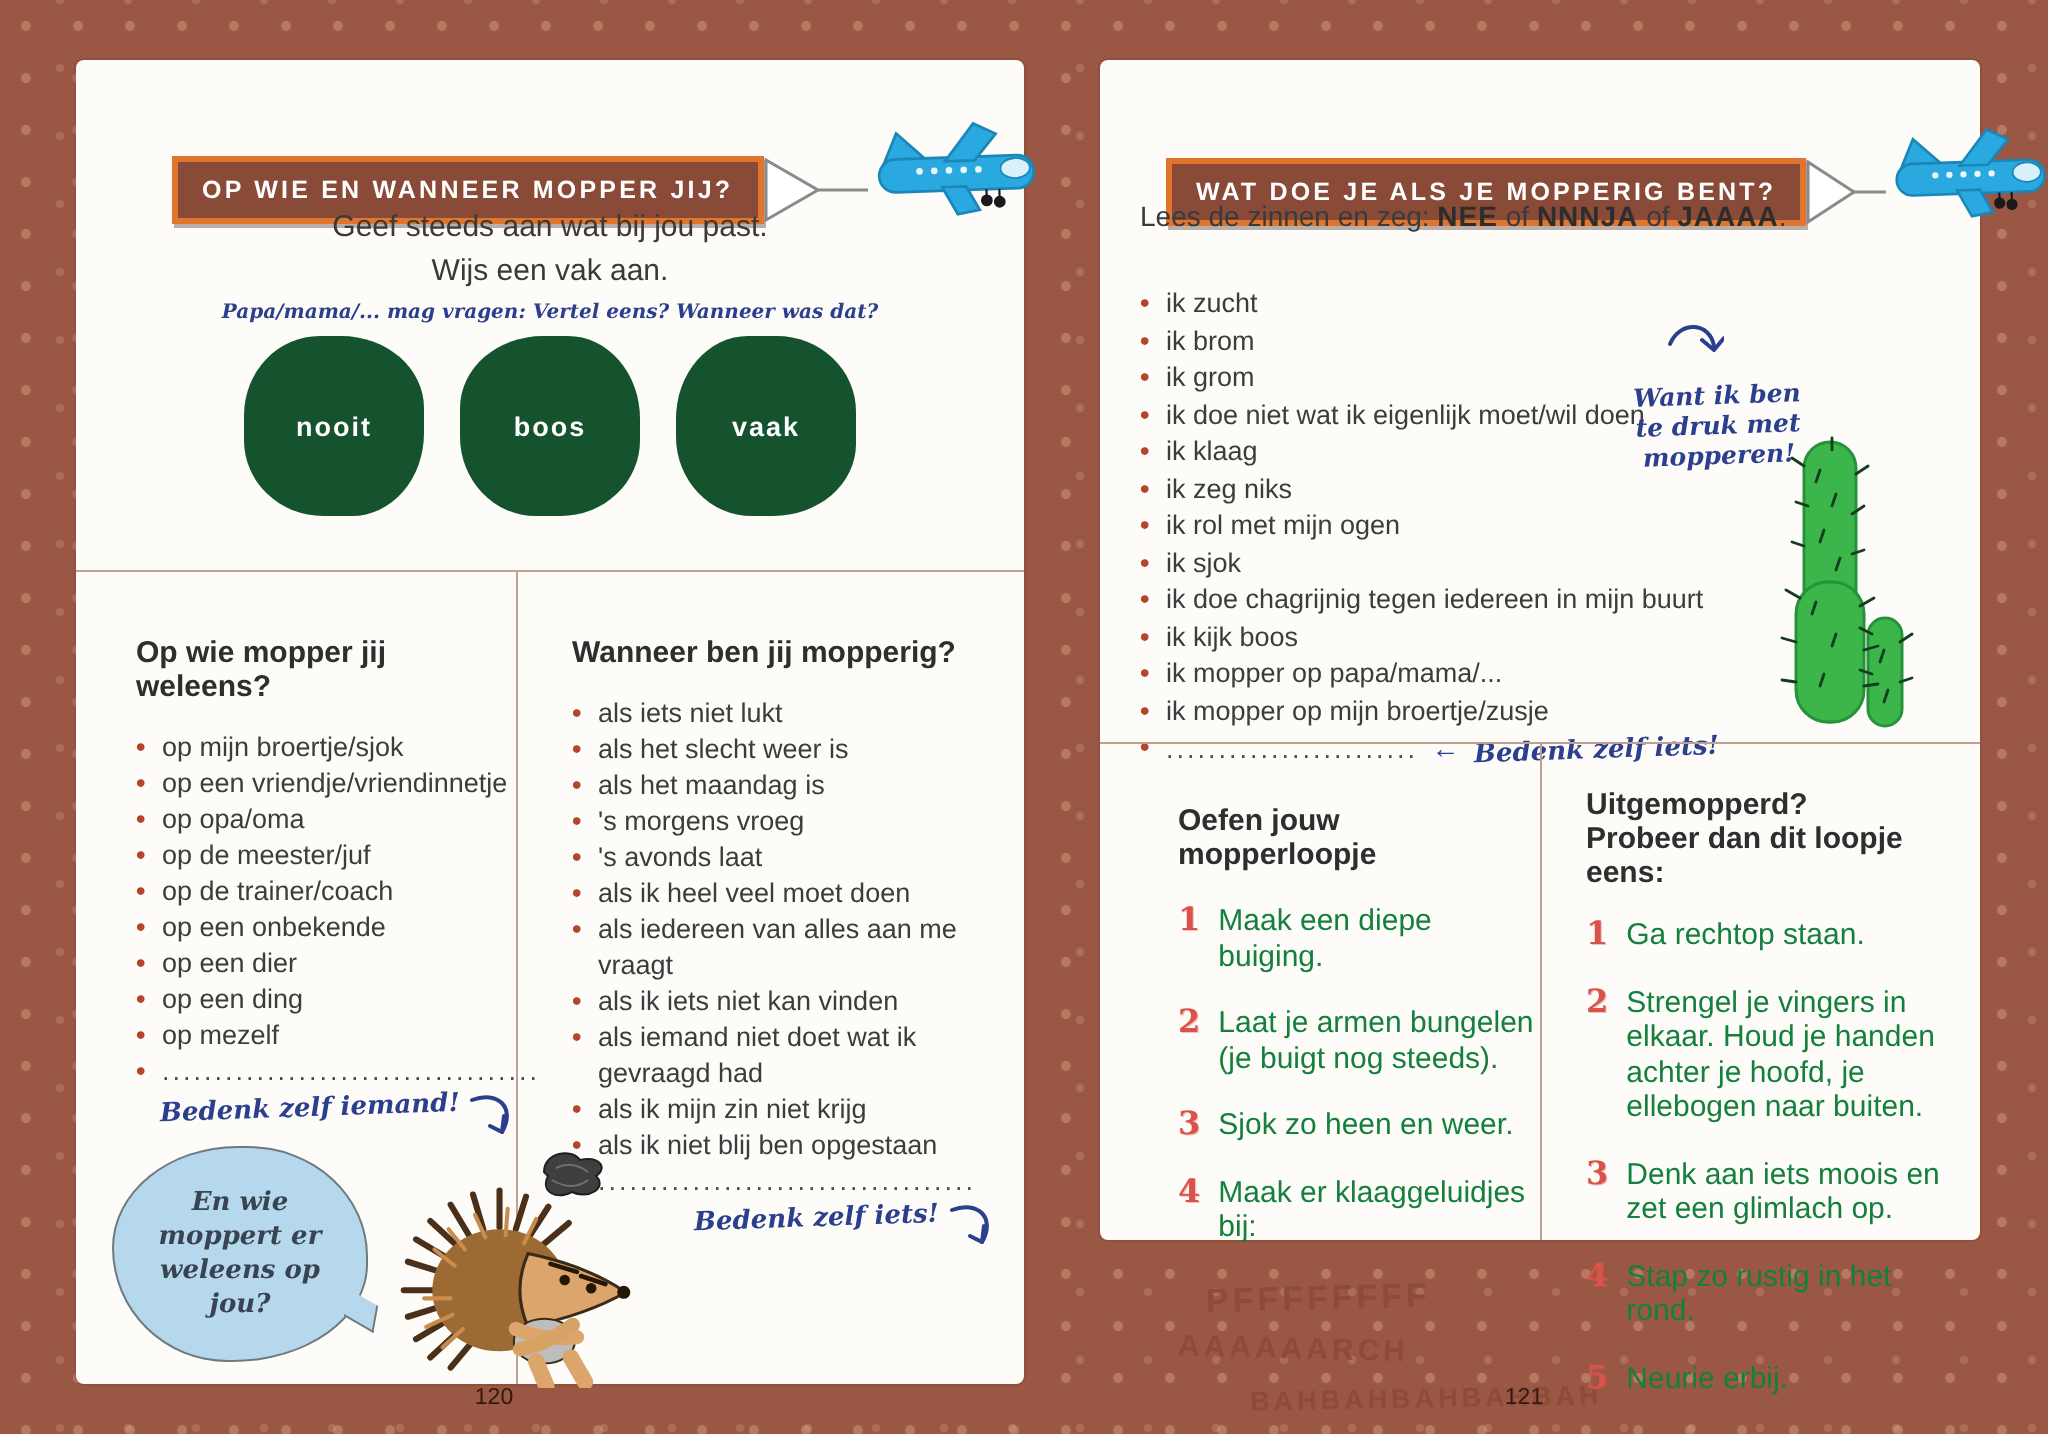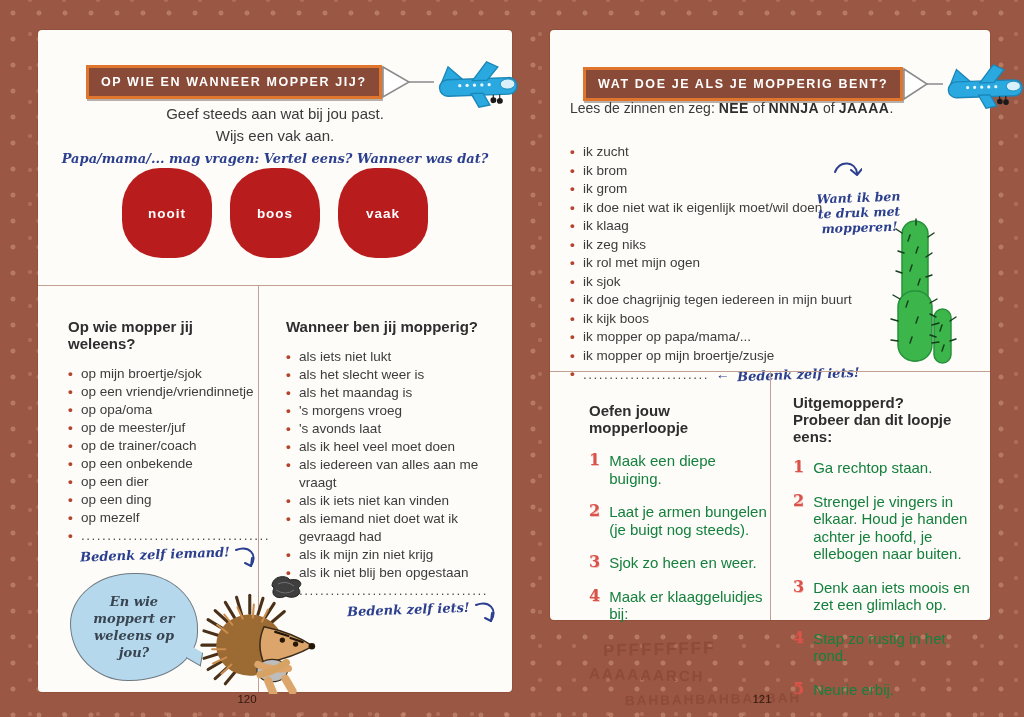--- a/index.html
+++ b/index.html
@@ -15,41 +15,41 @@
     color:#3c3c3c;
   }
   .page{
     position:absolute;background:#fdfcf9;border-radius:4px;
     box-shadow:0 0 0 1px rgba(120,60,40,.25);
   }
   .page.left{left:38px;top:30px;width:474px;height:662px;}
   .page.right{left:550px;top:30px;width:440px;height:590px;}
 
   
-  .banner-wrap{position:absolute;display:flex;align-items:center;}
+  .banner-wrap{position:absolute;display:flex;align-items:flex-end;}
   .banner{
     background:#8a4a38;border:3px solid #e0762e;color:#fff;
     height:34px;box-sizing:border-box;display:flex;align-items:center;justify-content:center;
     font-weight:700;font-size:12.5px;letter-spacing:1.6px;white-space:nowrap;
     padding:0 12px;box-shadow:1px 2px 0 rgba(60,30,20,.35);
   }
   .tow{flex:0 0 auto;}
   .plane{flex:0 0 auto;transform:rotate(-2deg);margin-top:6px;}
 
   .center-text{position:absolute;left:0;right:0;text-align:center;}
   .instr{font-size:15px;line-height:22px;color:#3a3a3a;}
   .hand{
     font-family:"DejaVu Serif", serif;font-style:italic;font-weight:700;
     color:#2b3f8e;
   }
-  .hand-tip{font-size:13px;margin-top:4px;}
+  .hand-tip{font-size:10px;margin-top:4px;}
 
   .boxes{position:absolute;left:0;right:0;top:138px;display:flex;justify-content:center;gap:18px;}
   .choice-box{
-    width:90px;height:90px;background:#b91c1c;color:#fff;cursor:pointer;
+    width:90px;height:90px;background:#14532d;color:#fff;cursor:pointer;
     display:flex;align-items:center;justify-content:center;
     font-weight:700;font-size:13.5px;letter-spacing:1px;
   }
   .choice-box:nth-child(1){border-radius:42% 46% 40% 44% / 44% 40% 46% 42%;}
   .choice-box:nth-child(2){border-radius:46% 40% 44% 42% / 40% 46% 42% 44%;}
   .choice-box:nth-child(3){border-radius:40% 44% 46% 42% / 46% 42% 40% 44%;}
 
   .hdiv{position:absolute;height:1px;background:#c0a091;}
   .vdiv{position:absolute;width:1px;background:#c0a091;}
 
@@ -63,21 +63,21 @@
   ul.items li::before{
     content:"\2022";position:absolute;left:0;top:0;color:#b5442c;font-weight:700;
   }
   .dots{letter-spacing:1.5px;color:#4a4a4a;}
   .note-row{display:flex;justify-content:flex-end;align-items:flex-start;gap:4px;margin-top:2px;}
   .hand-note{font-size:13px;transform:rotate(-2deg);}
   .inline-arrow{color:#2b3f8e;font-weight:700;font-size:14px;padding:0 3px;}
 
   
   .bubble{
-    position:absolute;left:32px;top:543px;width:128px;height:108px;
+    position:absolute;left:18px;top:543px;width:128px;height:108px;
     background:#b5d8ed;border:1.6px solid #6f7a80;
     border-radius:50% 48% 54% 46% / 48% 52% 46% 54%;
     display:flex;align-items:center;justify-content:center;text-align:center;
     font-family:"DejaVu Serif", serif;font-style:italic;font-weight:700;
     font-size:13px;line-height:17px;color:#384450;padding:6px;box-sizing:border-box;
   }
   .bubble::after{
     content:"";position:absolute;right:-6px;bottom:18px;width:16px;height:12px;
     background:#b5d8ed;border-right:1.6px solid #6f7a80;border-bottom:1.6px solid #6f7a80;
     transform:rotate(30deg) skewX(20deg);

